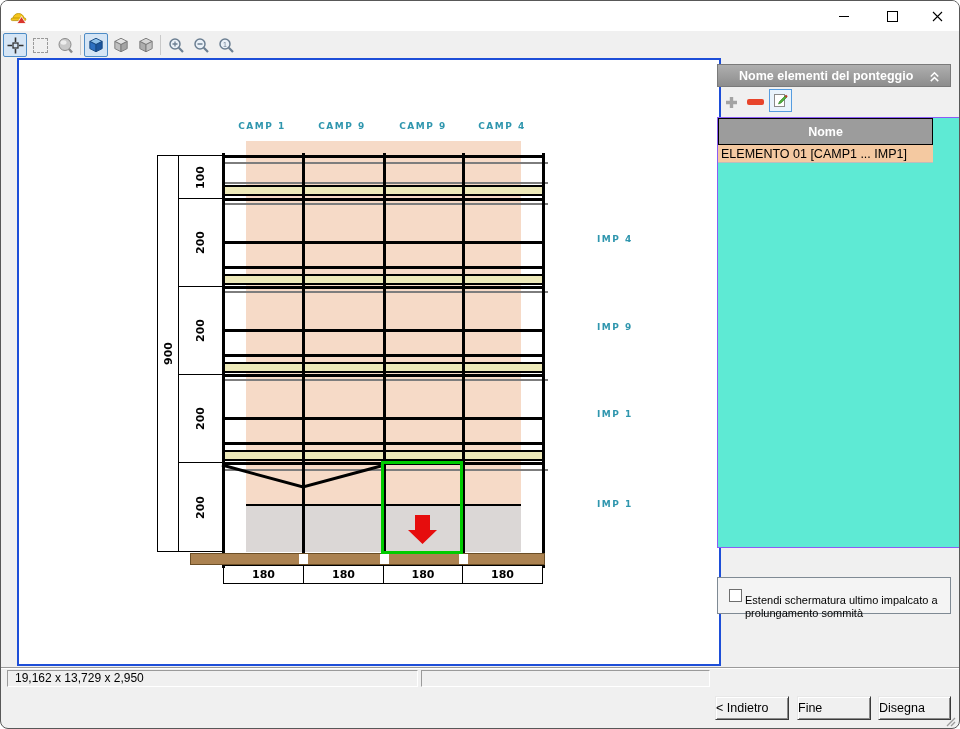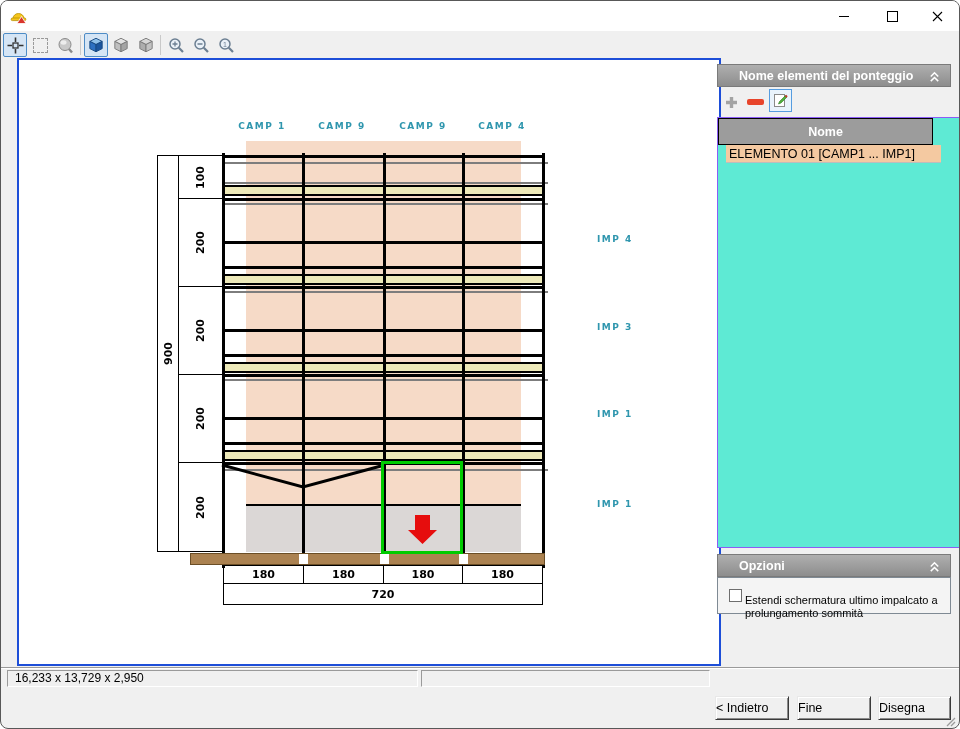--- a/index.html
+++ b/index.html
@@ -180,21 +180,21 @@
     </svg>
 
     <div class="abs" style="left:362px;top:401px;width:82px;height:93px;border:3px solid #00CB00;box-sizing:border-box;"></div>
 
     <div class="camp" style="left:203px;">CAMP 1</div>
     <div class="camp" style="left:283px;">CAMP 9</div>
     <div class="camp" style="left:364px;">CAMP 9</div>
     <div class="camp" style="left:443px;">CAMP 4</div>
 
     <div class="imp" style="top:174px;">IMP 4</div>
-    <div class="imp" style="top:262px;">IMP 3</div>
+    <div class="imp" style="top:262px;">IMP 9</div>
     <div class="imp" style="top:349px;">IMP 1</div>
     <div class="imp" style="top:439px;">IMP 1</div>
 
     <div class="dimbox" style="left:138px;top:95px;width:22px;height:397px;">
         <span class="rot">900</span>
       </div>
     <div class="dimbox" style="left:159px;top:95px;width:45px;height:44px;">
         <span class="rot">100</span>
       </div>
     <div class="dimbox" style="left:159px;top:138px;width:45px;height:89px;">
@@ -214,23 +214,20 @@
         <span>180</span>
       </div>
     <div class="dimbox" style="left:284px;top:505px;width:81px;height:19px;">
         <span>180</span>
       </div>
     <div class="dimbox" style="left:364px;top:505px;width:80px;height:19px;">
         <span>180</span>
       </div>
     <div class="dimbox" style="left:443px;top:505px;width:81px;height:19px;">
         <span>180</span>
-      </div>
-    <div class="dimbox" style="left:204px;top:523px;width:320px;height:22px;">
-        <span>720</span>
       </div>
   </div>
 
   <div class="phdr" style="top:63px;">
     <span>Nome elementi del ponteggio</span>
     <svg class="chev" width="13" height="13" viewBox="0 0 14 14">
         <path d="M3 7 L7 3 L11 7 M3 12 L7 8 L11 12" fill="none" stroke="#fff" stroke-width="1.6"></path>
       </svg>
   </div>
   <span class="abs" style="left:724px;top:94px;">
@@ -244,44 +241,38 @@
       <rect x="1.5" y="1.5" width="10" height="12" fill="#fff" stroke="#8A8A8A"></rect>
       <path d="M12.5 2.5 L6.5 8.5 L5.5 11 L8 10 L14 4 Z" fill="#4FAE3C" stroke="#2E7D22" stroke-width="0.6"></path>
       <path d="M12.5 2.5 L14 4" stroke="#C0392B" stroke-width="2"></path>
     </svg>
   </span>
 
   <div id="listbox">
     <div class="gridhdr">
         <span>Nome</span>
       </div>
-    <div class="lrow" style="top:27px;background:#F4C9A1;margin-left:8px;">
+    <div class="lrow" style="top:27px;background:#F4C9A1;">
         <span>ELEMENTO 01 [CAMP1 ... IMP1]</span>
       </div>
     <div class="sbar">
       <span class="sbtn" style="top:0;">▲</span>
       <span class="sthumb"></span>
       <span class="sbtn" style="top:412px;">▼</span>
     </div>
   </div>
 
-  <div class="phdr" style="top:553px;">
-    <span>Opzioni</span>
-    <svg class="chev" width="13" height="13" viewBox="0 0 14 14">
-        <path d="M3 7 L7 3 L11 7 M3 12 L7 8 L11 12" fill="none" stroke="#fff" stroke-width="1.6"></path>
-      </svg>
-  </div>
   <div id="optbox">
     <span class="cbox"></span>
     <span class="clabel">Estendi schermatura ultimo impalcato a prolungamento sommità</span>
   </div>
 
   <div class="sline1"></div>
   <div class="sline2"></div>
-  <div class="spanel" style="left:6px;width:411px;"><span>16,233 x 13,729 x 2,950</span></div>
+  <div class="spanel" style="left:6px;width:411px;"><span>19,162 x 13,729 x 2,950</span></div>
   <div class="spanel" style="left:420px;width:289px;"></div>
 
   <div class="btn" style="left:714px;width:74px;">
       <span>&lt; Indietro</span>
     </div>
   <div class="btn" style="left:796px;width:74px;">
       <span>Fine</span>
     </div>
   <div class="btn" style="left:877px;width:73px;">
       <span>Disegna</span>

